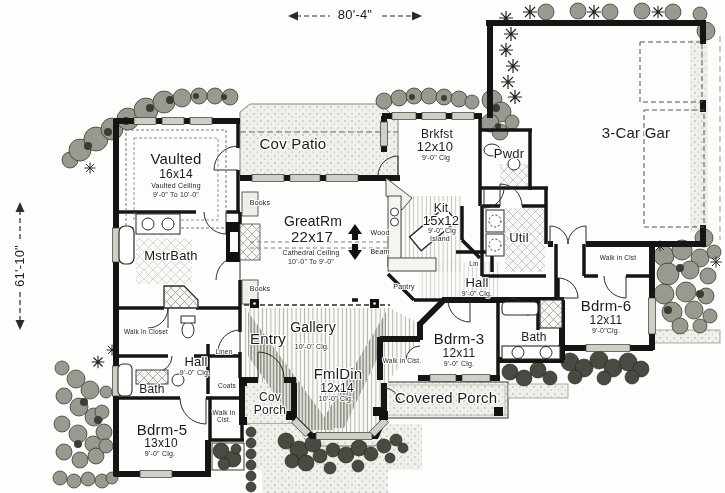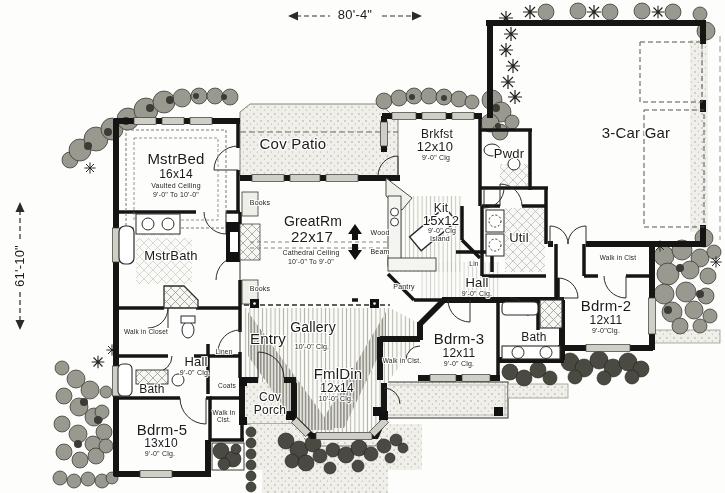--- a/index.html
+++ b/index.html
@@ -425,21 +425,21 @@
   <path d="M20,210 V240" stroke-width="1.2" stroke-dasharray="5,3" fill="none"></path>
   <path d="M20,202 L15.5,212 H24.5 Z" stroke="none"></path>
   <path d="M20,292 V322" stroke-width="1.2" stroke-dasharray="5,3" fill="none"></path>
   <path d="M20,330 L15.5,320 H24.5 Z" stroke="none"></path>
 </g>
 </svg>
 
 <div class="lbl fs13" style="left:355px;top:15px">80'-4"</div>
 <div class="lbl rot fs13" style="left:20px;top:266px">61'-10"</div>
 
-<div class="lbl fs15" style="left:176px;top:159px">MstrBed</div>
+<div class="lbl fs15" style="left:176px;top:159px">Vaulted</div>
 <div class="lbl fs14" style="left:176px;top:174px">16x14</div>
 <div class="lbl fs7" style="left:176px;top:186px">Vaulted Ceiling</div>
 <div class="lbl fs7" style="left:176px;top:195px">9'-0" To 10'-0"</div>
 
 <div class="lbl fs15" style="left:293px;top:144px">Cov Patio</div>
 
 <div class="lbl fs14" style="left:437px;top:134px">Brkfst</div>
 <div class="lbl fs13" style="left:435px;top:147px">12x10</div>
 <div class="lbl fs7" style="left:436px;top:158px">9'-0" Clg</div>
 
@@ -460,31 +460,32 @@
 <div class="lbl fs7" style="left:442px;top:231px">9'-0" Clg</div>
 <div class="lbl fs7" style="left:440px;top:239px">Island</div>
 
 <div class="lbl fs13" style="left:519px;top:238px">Util</div>
 <div class="lbl fs7" style="left:404px;top:287px">Pantry</div>
 
 <div class="lbl fs13" style="left:477px;top:283px">Hall</div>
 <div class="lbl fs7" style="left:477px;top:294px">9'-0" Clg.</div>
 <div class="lbl fs6" style="left:474px;top:264px">Lin</div>
 
-<div class="lbl fs15" style="left:606px;top:306px">Bdrm-2</div>
+<div class="lbl fs15" style="left:606px;top:306px">Bdrm-6</div>
 <div class="lbl fs14" style="left:606px;top:320px">12x11</div>
 <div class="lbl fs7" style="left:606px;top:331px">9'-0"Clg.</div>
 <div class="lbl fs6" style="left:618px;top:258px">Walk in Clst</div>
 
 <div class="lbl fs15" style="left:459px;top:339px">Bdrm-3</div>
 <div class="lbl fs14" style="left:459px;top:353px">12x11</div>
 <div class="lbl fs7" style="left:459px;top:364px">9'-0" Clg.</div>
 <div class="lbl fs6" style="left:402px;top:361px">Walk in Clst.</div>
 
 <div class="lbl fs14" style="left:534px;top:337px">Bath</div>
+<div class="lbl fs15" style="left:446px;top:398px">Covered Porch</div>
 
 <div class="lbl fs16" style="left:313px;top:328px">Gallery</div>
 <div class="lbl fs7" style="left:312px;top:347px">10'-0" Clg.</div>
 <div class="lbl fs15" style="left:268px;top:339px">Entry</div>
 
 <div class="lbl fs15" style="left:338px;top:374px">FmlDin</div>
 <div class="lbl fs14" style="left:337px;top:388px">12x14</div>
 <div class="lbl fs7" style="left:336px;top:399px">10'-0" Clg.</div>
 
 <div class="lbl fs14" style="left:270px;top:404px">Cov

